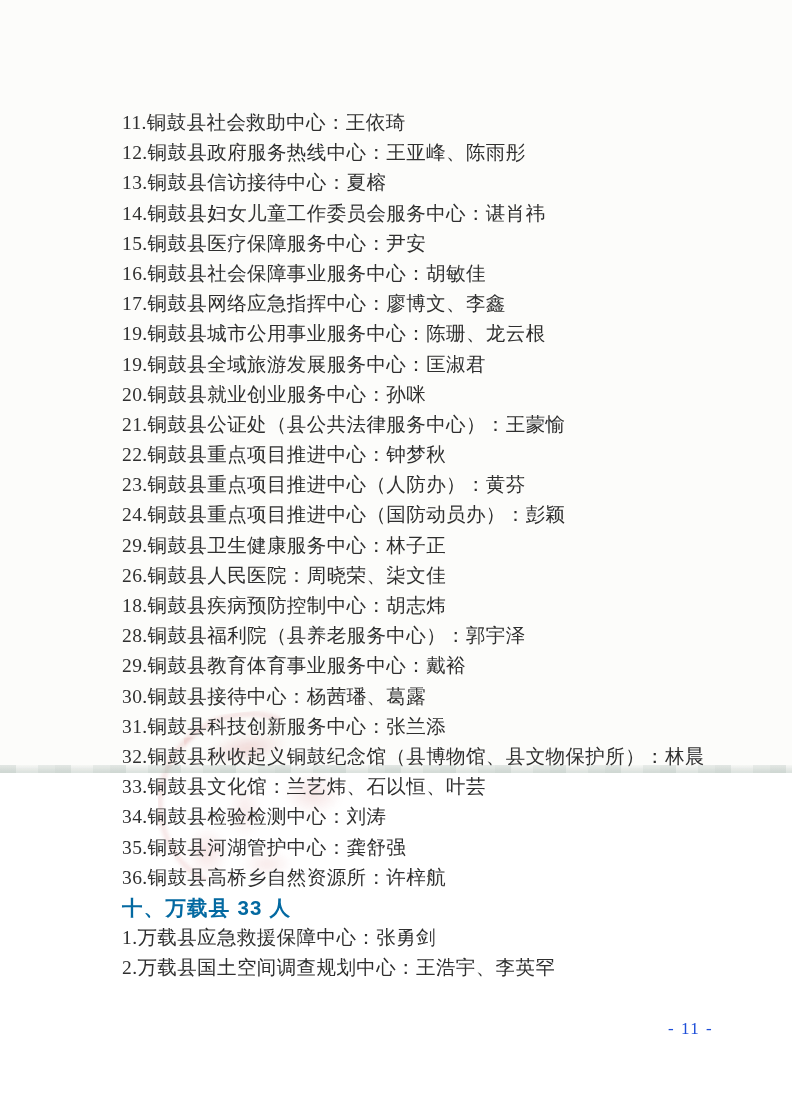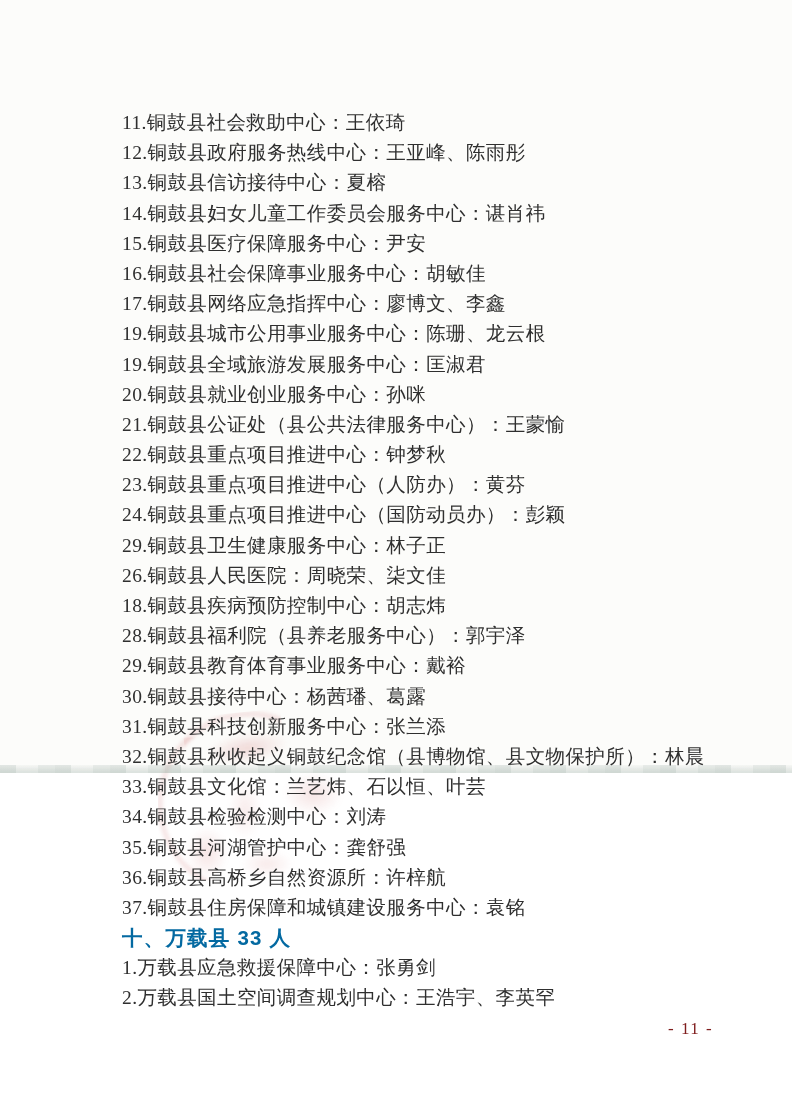--- a/index.html
+++ b/index.html
@@ -33,21 +33,21 @@
     font-weight: 700;
     font-size: 20.5px;
     color: #0369a1;
     letter-spacing: 1.2px;
   }
   
   .pageno {
     position: absolute;
     left: 668px; top: 1019px;
     font-size: 17px;
-    color: #7f1d1d;
+    color: #1d4ed8;
     letter-spacing: 1.5px;
     white-space: nowrap;
   }
   
   .stamp { position: absolute; pointer-events: none; }
   .stamp-arc {
     left: 158px; top: 712px;
     width: 175px; height: 175px;
     border-radius: 50%;
     border: 4px solid rgba(198, 92, 90, 0.20);
@@ -114,21 +114,20 @@
     <div class="doc-line">18.铜鼓县疾病预防控制中心：胡志炜</div>
     <div class="doc-line">28.铜鼓县福利院（县养老服务中心）：郭宇泽</div>
     <div class="doc-line">29.铜鼓县教育体育事业服务中心：戴裕</div>
     <div class="doc-line">30.铜鼓县接待中心：杨茜璠、葛露</div>
     <div class="doc-line">31.铜鼓县科技创新服务中心：张兰添</div>
     <div class="doc-line">32.铜鼓县秋收起义铜鼓纪念馆（县博物馆、县文物保护所）：林晨</div>
     <div class="doc-line">33.铜鼓县文化馆：兰艺炜、石以恒、叶芸</div>
     <div class="doc-line">34.铜鼓县检验检测中心：刘涛</div>
     <div class="doc-line">35.铜鼓县河湖管护中心：龚舒强</div>
     <div class="doc-line">36.铜鼓县高桥乡自然资源所：许梓航</div>
-    <div class="doc-line">37.铜鼓县住房保障和城镇建设服务中心：袁铭</div>
     <div class="doc-line heading">十、万载县 33 人</div>
     <div class="doc-line">1.万载县应急救援保障中心：张勇剑</div>
     <div class="doc-line">2.万载县国土空间调查规划中心：王浩宇、李英罕</div>
   </div>
 
   <div class="pageno">- 11 -</div>
 
   <div class="scan-edge"></div>
 
 </div>

